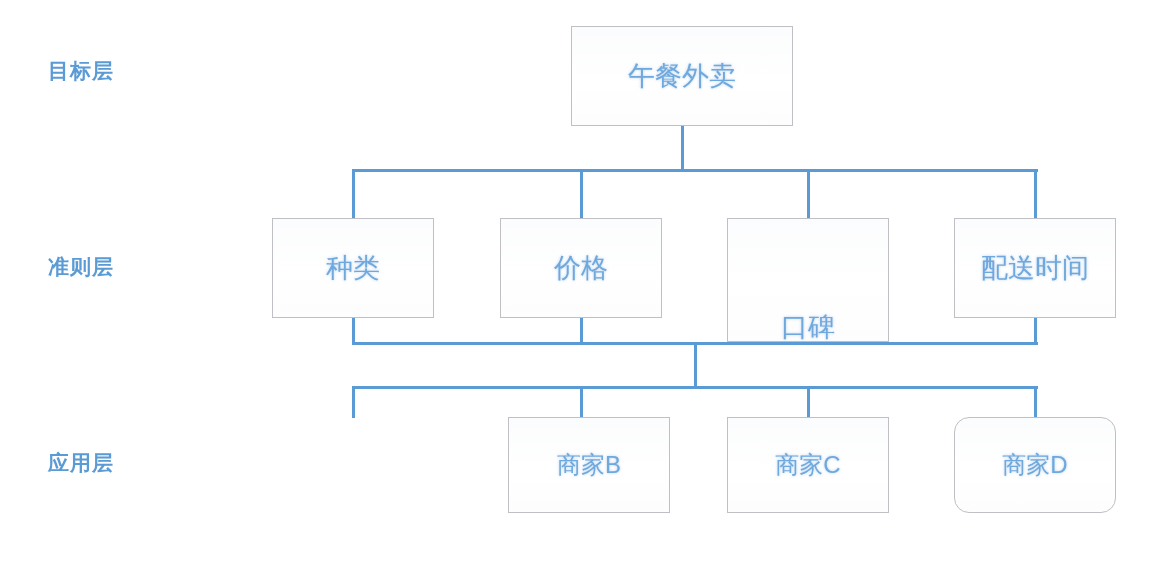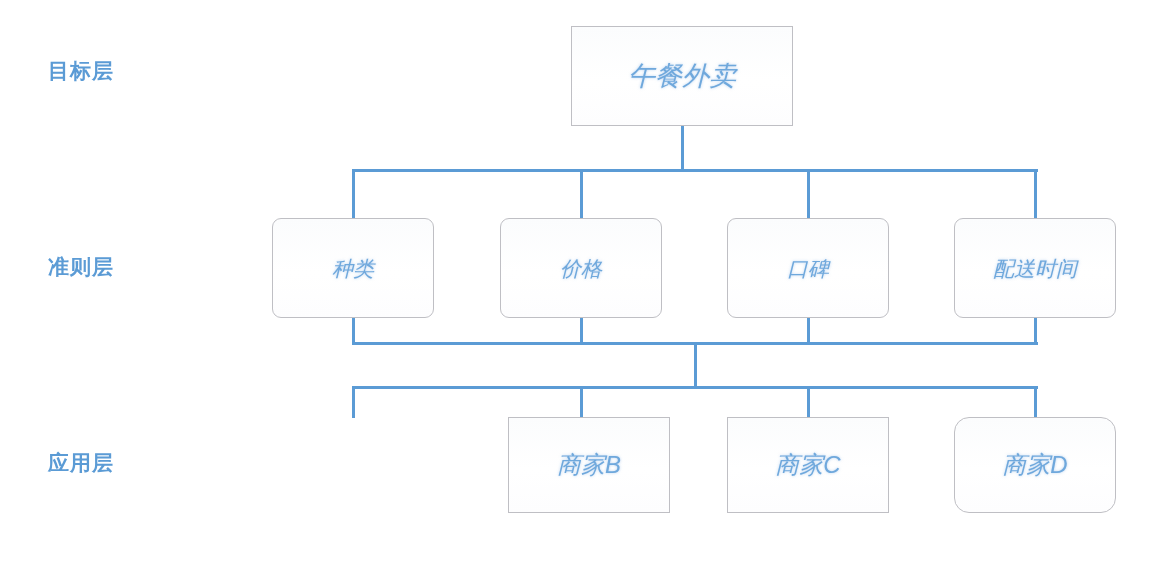--- a/index.html
+++ b/index.html
@@ -34,29 +34,28 @@
   .node {
     position: absolute;
     box-sizing: border-box;
     border: 1px solid #bfbfc4;
     background: linear-gradient(180deg, #fbfcfd 0%, #ffffff 55%, #fdfdfe 100%);
     display: flex;
     align-items: center;
     justify-content: center;
     color: #6fa8dc;
     text-shadow: 0 0 3px rgba(120,170,225,0.55);
-    font-style: italic;
   }
   .node .node-text {
     display: block;
     line-height: 1;
     white-space: nowrap;
   }
   .node.goal   { font-size: 27px; }
-  .node.crit   { font-size: 21px; border-radius: 9px; }
+  .node.crit   { font-size: 27px; }
   .node.alt    { font-size: 24px; }
 
   
   .conn {
     position: absolute;
     background: #5b9bd5;
   }
   .conn.h { height: 3px; }
   .conn.v { width: 3px; }
 </style>
@@ -99,21 +98,21 @@
   <div class="node goal" style="left:571px; top:26px; width:222px; height:100px;">
     <span class="node-text">午餐外卖</span>
   </div>
 
   <div class="node crit" style="left:272px; top:218px; width:162px; height:100px;">
     <span class="node-text">种类</span>
   </div>
   <div class="node crit" style="left:500px; top:218px; width:162px; height:100px;">
     <span class="node-text">价格</span>
   </div>
-  <div class="node crit" style="left:727px; top:218px; width:162px; height:100px;">
+  <div class="node crit" style="left:727px; top:218px; width:162px; height:124px;align-items:flex-end;">
     <span class="node-text">口碑</span>
   </div>
   <div class="node crit" style="left:954px; top:218px; width:162px; height:100px;">
     <span class="node-text">配送时间</span>
   </div>
 
   <div class="node alt" style="left:508px; top:417px; width:162px; height:96px;">
     <span class="node-text">商家B</span>
   </div>
   <div class="node alt" style="left:727px; top:417px; width:162px; height:96px;">

